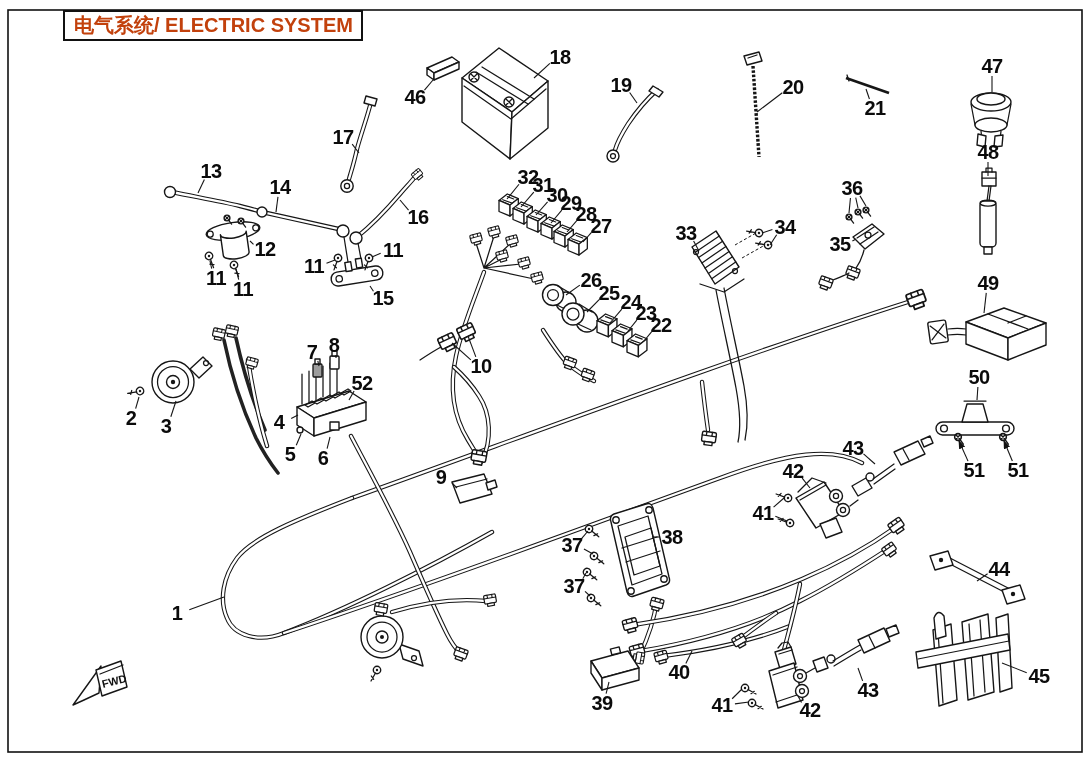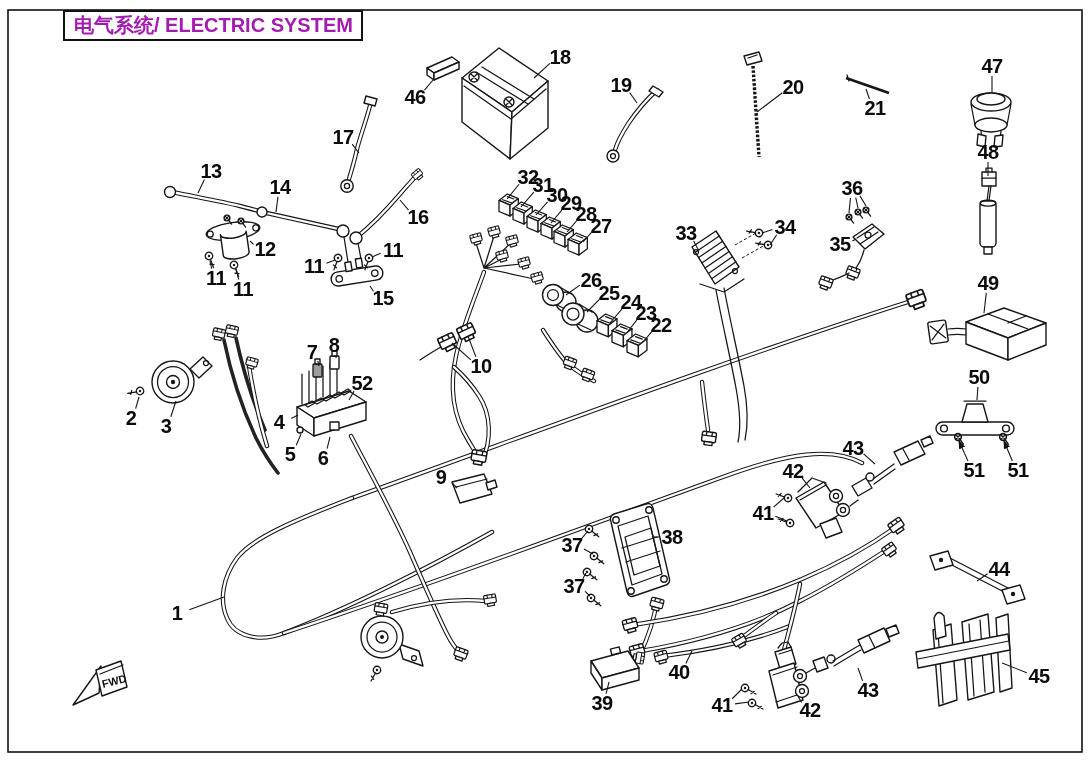--- a/index.html
+++ b/index.html
@@ -1,20 +1,20 @@
 <!DOCTYPE html>
 <html><head>
 <meta charset="utf-8">
 <style>
   html,body{margin:0;padding:0;background:#ffffff;}
   body{width:1090px;height:760px;position:relative;font-family:"Liberation Sans",sans-serif;overflow:hidden;}
   #stage{position:absolute;left:0;top:0;width:1090px;height:760px;}
   .titlebar{position:absolute;left:63px;top:10px;width:300px;height:31px;border:2px solid #111;
             display:flex;align-items:center;padding-left:9px;box-sizing:border-box;background:#fff;z-index:5;}
-  .titlebar span{font-weight:bold;font-size:20px;letter-spacing:0px;color:#a21caf;white-space:nowrap;}
+  .titlebar span{font-weight:bold;font-size:20px;letter-spacing:0px;color:#c2410c;white-space:nowrap;}
   svg{position:absolute;left:0;top:0;}
   .wo{fill:none;stroke:#161616;stroke-width:4.4;stroke-linecap:round;}
   .wi{fill:none;stroke:#ffffff;stroke-width:2.3;stroke-linecap:round;}
   .ln{fill:none;stroke:#161616;stroke-width:1.25;stroke-linecap:round;stroke-linejoin:round;}
   .lnw{fill:#ffffff;stroke:#161616;stroke-width:1.4;stroke-linejoin:round;}
   .dark{fill:none;stroke:#222;stroke-width:3.6;stroke-linecap:round;}
   .leader{stroke:#161616;stroke-width:1.1;fill:none;}
   .dash{stroke:#161616;stroke-width:1;stroke-dasharray:3 2.2;fill:none;}
   .callout{font-family:"Liberation Sans",sans-serif;font-weight:bold;font-size:20px;letter-spacing:-0.6px;fill:#0b0b0b;}
   .fwdtxt{font-family:"Liberation Sans",sans-serif;font-weight:bold;font-size:11px;fill:#111;}

